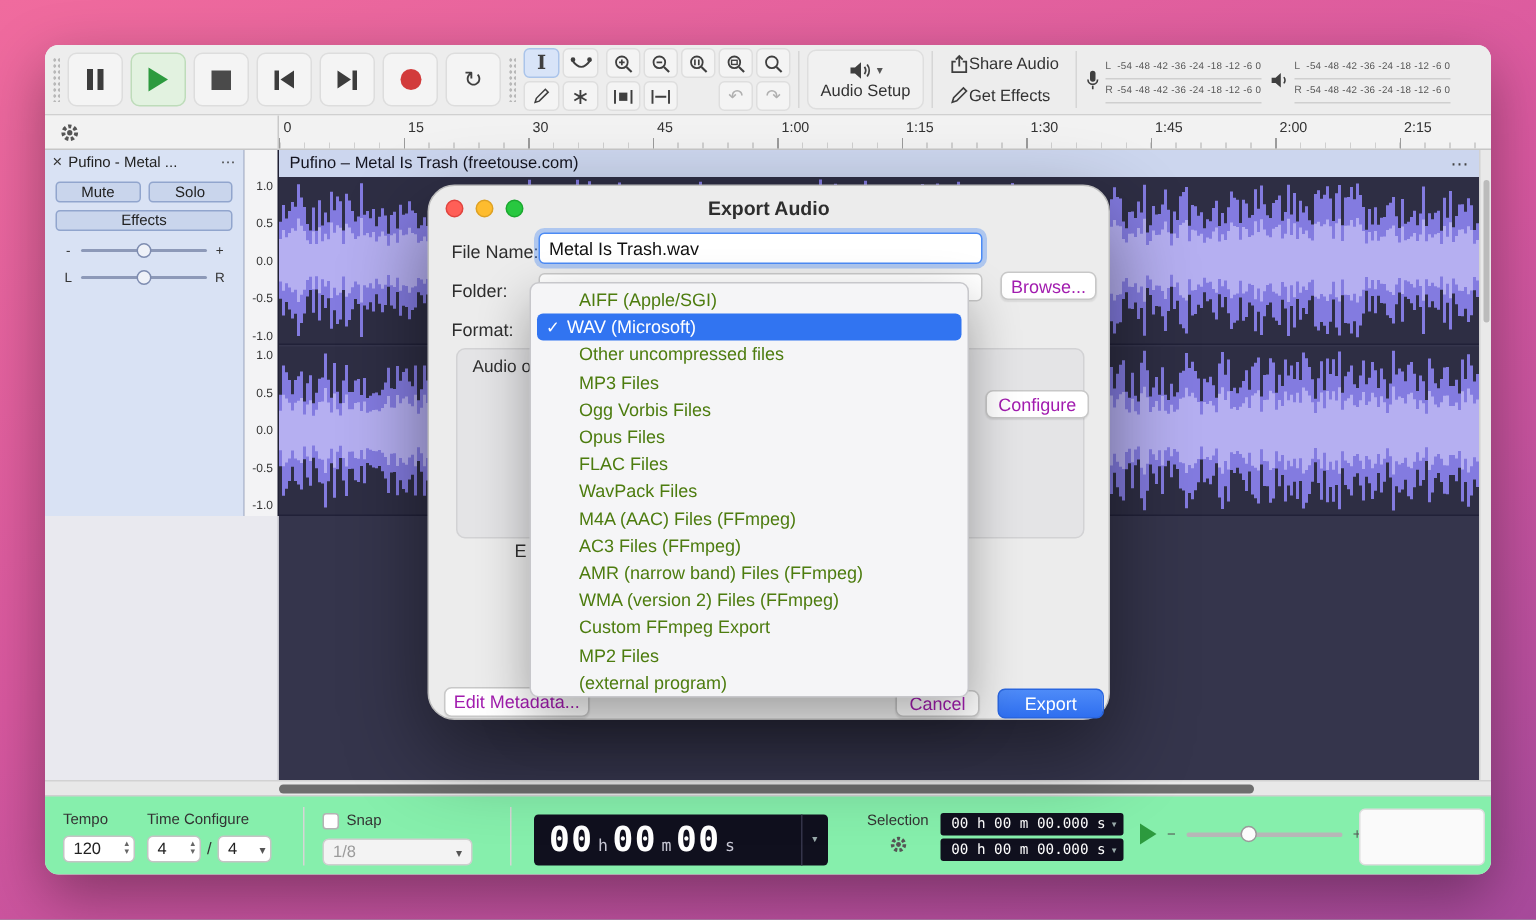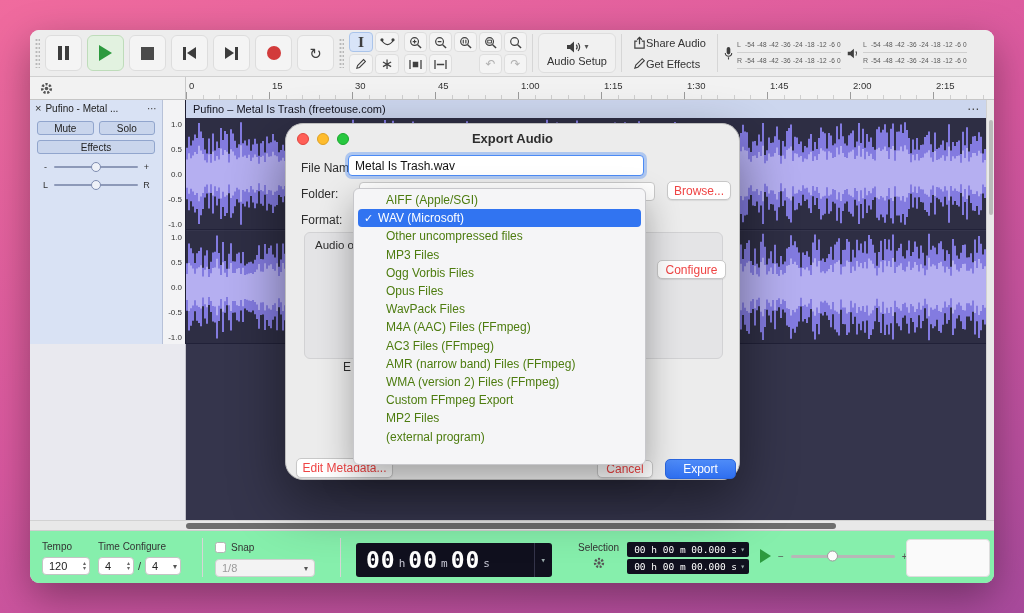--- a/index.html
+++ b/index.html
@@ -109,23 +109,23 @@
 
   
   .dialog { position:absolute; left:285px; top:123px; width:455px; height:357px; background:#ececec; border:1px solid #bdbdbd; border-radius:18px; box-shadow:0 22px 55px rgba(0,0,0,.45); z-index:50; }
   .lights { position:absolute; left:11px; top:9px; display:flex; gap:8px; }
   .light { width:12px; height:12px; border-radius:50%; }
   .l-red { background:#ff5f57; border:1px solid #e0443e; }
   .l-yel { background:#febc2e; border:1px solid #dea123; }
   .l-grn { background:#28c840; border:1px solid #1ba82f; }
   .dlgtitle { position:absolute; left:0; right:0; top:7px; text-align:center; font-size:13px; font-weight:bold; color:#2e2e2e; }
   .dlglbl { position:absolute; font-size:12px; color:#2e2e2e; }
-  .fninput { position:absolute; left:62px; top:31px; width:296px; height:21px; background:#fff; border:1px solid #4c8bf5; border-radius:4px; box-shadow:0 0 0 3px rgba(76,139,245,.38); font-size:12px; color:#111; padding:0 6px; font-family:"Liberation Sans","DejaVu Sans",sans-serif; }
+  .fninput { position:absolute; left:73px; top:31px; width:296px; height:21px; background:#fff; border:1px solid #4c8bf5; border-radius:4px; box-shadow:0 0 0 3px rgba(76,139,245,.38); font-size:12px; color:#111; padding:0 6px; font-family:"Liberation Sans","DejaVu Sans",sans-serif; }
   .folderinput { position:absolute; left:73px; top:58px; width:296px; height:19px; background:#fff; border:1px solid #c9c9c9; border-radius:4px; }
-  .macbtn { background:#fff; border:1px solid #c8c8c8; border-radius:5px; box-shadow:0 1px 1px rgba(0,0,0,.08); font-size:12px; color:#ef4444; display:flex; align-items:center; justify-content:center; }
+  .macbtn { background:#fff; border:1px solid #c8c8c8; border-radius:5px; box-shadow:0 1px 1px rgba(0,0,0,.08); font-size:12px; color:#a21caf; display:flex; align-items:center; justify-content:center; }
   .browse { position:absolute; left:381px; top:57px; width:64px; height:19px; }
   .groupbox { position:absolute; left:18px; top:108px; width:419px; height:127px; background:#e4e4e6; border:1px solid #d2d2d4; border-radius:6px; }
   .gblbl { position:absolute; left:10px; top:6px; font-size:11.5px; color:#2e2e2e; }
   .configure { position:absolute; left:352px; top:27px; width:69px; height:19px; }
   .partialE { position:absolute; left:57px; top:236px; font-size:12px; color:#2e2e2e; }
   .popup { position:absolute; left:67px; top:64px; width:293px; height:277px; background:#f5f5f7; border:1px solid #c7c7cb; border-radius:6px; box-shadow:0 14px 34px rgba(0,0,0,.32); padding:2px 0; z-index:10; }
   .pitem { height:18.2px; display:flex; align-items:center; padding-left:32px; font-size:12px; color:#4d7c0f; position:relative; }
   .pitem.sel { background:#3174f1; color:#fff; border-radius:4px; margin:0 4px; padding-left:20px; }
   .pcheck { position:absolute; left:6px; font-size:11px; }
   .editmeta { position:absolute; left:10px; top:334px; width:97px; height:20px; }
@@ -543,20 +543,23 @@
     <div class="pitem">
         <span>MP3 Files</span>
       </div>
     <div class="pitem">
         <span>Ogg Vorbis Files</span>
       </div>
     <div class="pitem">
         <span>Opus Files</span>
       </div>
     <div class="pitem">
+        <span>FLAC Files</span>
+      </div>
+    <div class="pitem">
         <span>WavPack Files</span>
       </div>
     <div class="pitem">
         <span>M4A (AAC) Files (FFmpeg)</span>
       </div>
     <div class="pitem">
         <span>AC3 Files (FFmpeg)</span>
       </div>
     <div class="pitem">
         <span>AMR (narrow band) Files (FFmpeg)</span>

